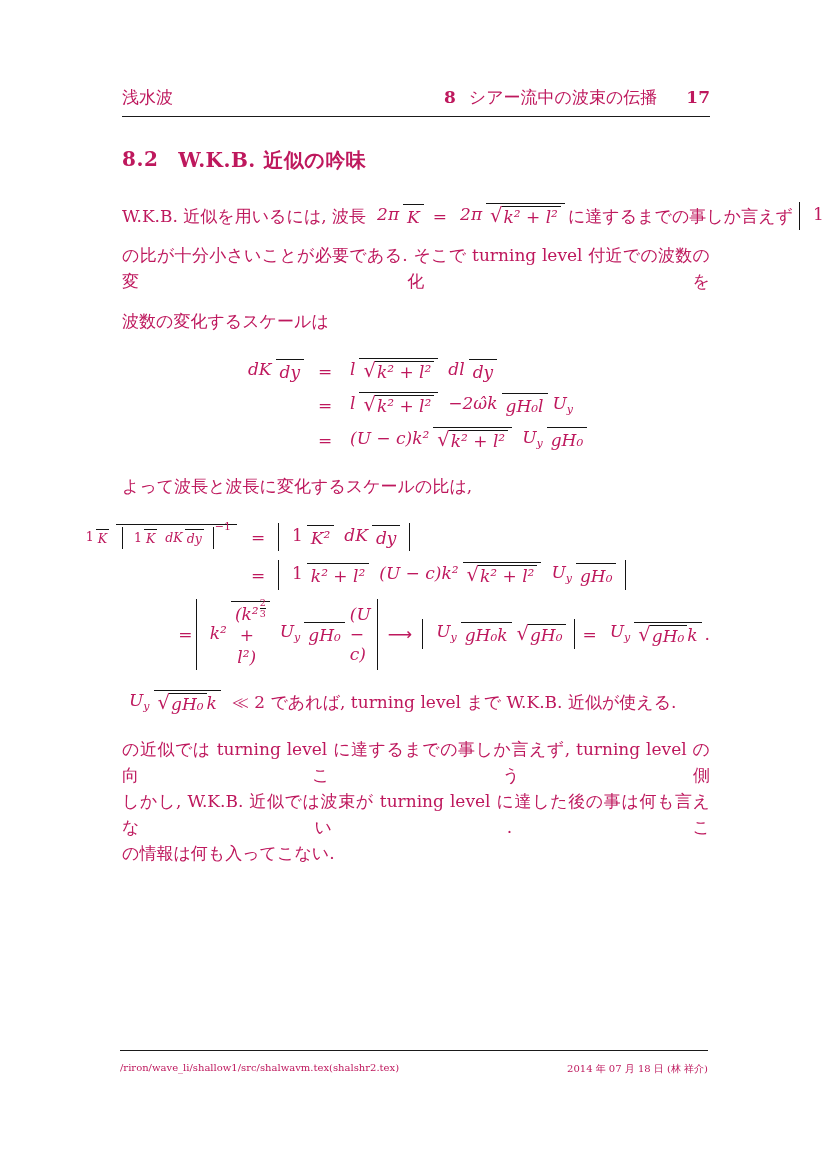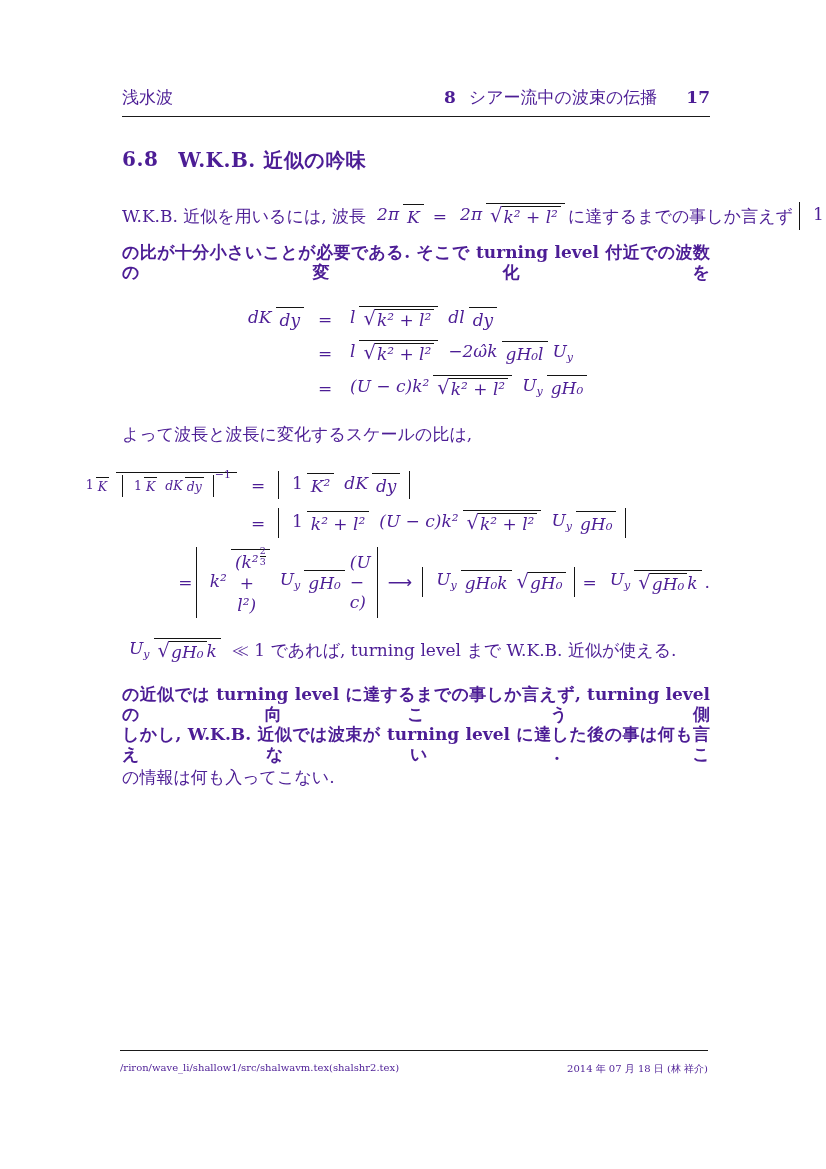--- a/index.html
+++ b/index.html
@@ -1,32 +1,32 @@
 <!DOCTYPE html>
 <html><head>
 <meta charset="utf-8">
 <style>
   html,body{margin:0;padding:0;background:#e8e8e8;}
   .page{position:relative;width:826px;height:1169px;margin:0 auto;background:#ffffff;
-        color:#4c1d95;font-family:"DejaVu Serif","Liberation Serif",serif;font-size:17px;overflow:hidden;}
+        color:#be185d;font-family:"DejaVu Serif","Liberation Serif",serif;font-size:17px;overflow:hidden;}
   .content{position:absolute;left:122px;top:86px;width:588px;}
 
   
   .hdr{display:flex;justify-content:space-between;align-items:baseline;
        padding-bottom:7px;border-bottom:1.4px solid #1a1a1a;}
   .hdr-right{display:flex;align-items:baseline;gap:13px;}
   .bold{font-weight:bold;}
   .hdr-page{margin-left:16px;}
 
   
   .sec{margin-top:30px;display:flex;gap:20px;font-size:20px;font-weight:bold;letter-spacing:.5px;}
 
   
   .para{line-height:26px;text-align:justify;}
-  .jline{line-height:20px;text-align:justify;text-align-last:justify;font-weight:bold;}
+  .jline{line-height:26px;text-align:justify;text-align-last:justify;}
   .jlast{line-height:26px;}
 
   
   .mi{font-style:italic;}
   sub{font-size:11px;}
   .frac{display:inline-flex;flex-direction:row;align-items:center;margin:0 3px;text-align:center;line-height:1.25;}
   .num{padding:0 4px 2px;}
   .den{border-top:1.3px solid #141414;padding:2px 4px 0;display:inline-flex;align-items:flex-start;justify-content:center;}
   .rsym{line-height:1;font-size:1.15em;margin-right:-1px;}
   .rad{border-top:1.3px solid #141414;padding:0 3px 0 2px;}
@@ -77,21 +77,21 @@
     <div class="hdr">
       <span>浅水波</span>
       <span class="hdr-right">
         <span class="bold">8</span>
         <span>シアー流中の波束の伝播</span>
         <span class="bold hdr-page">17</span>
       </span>
     </div>
 
     <div class="sec">
-      <span>6.8</span>
+      <span>8.2</span>
       <span>W.K.B. 近似の吟味</span>
     </div>
 
     <div class="mline">
       <span class="txt">W.K.B. 近似を用いるには, 波長</span>
       <span class="frac">
         <span class="num mi">2π</span>
         <span class="den mi">K</span>
       </span>
       <span class="rel-in">=</span>
@@ -112,20 +112,21 @@
           <span class="frac">
             <span class="num mi">dK</span>
             <span class="den mi">dy</span>
           </span>
         </span>
         <span class="gsup">−1</span>
       </span>
     </div>
     <div class="jline">の比が十分小さいことが必要である. そこで turning level 付近での波数の変化を</div>
 
+    <div class="para" style="margin-top:14px;">波数の変化するスケールは</div>
 
     <div class="eqblock eq1">
       <div class="eqrow">
         <div class="lhs">
           <span class="frac">
             <span class="num mi">dK</span>
             <span class="den mi">dy</span>
           </span>
         </div>
         <div class="rel">=</div>
@@ -302,21 +303,21 @@
 
     <div class="para4">
       <span class="frac">
         <span class="num mi"><span>U</span><sub>y</sub></span>
         <span class="den">
           <span class="rsym">√</span>
           <span class="rad mi">gH₀</span>
           <span class="mi">k</span>
         </span>
       </span>
-      <span class="txt">≪ 1 であれば, turning level まで W.K.B. 近似が使える.</span>
+      <span class="txt">≪ 2 であれば, turning level まで W.K.B. 近似が使える.</span>
     </div>
 
     <div style="margin-top:20px;">
       <div class="jline">の近似では turning level に達するまでの事しか言えず, turning level の向こう側</div>
       <div class="jline">しかし, W.K.B. 近似では波束が turning level に達した後の事は何も言えない. こ</div>
       <div class="jlast">の情報は何も入ってこない.</div>
     </div>
 
   </div>
 

